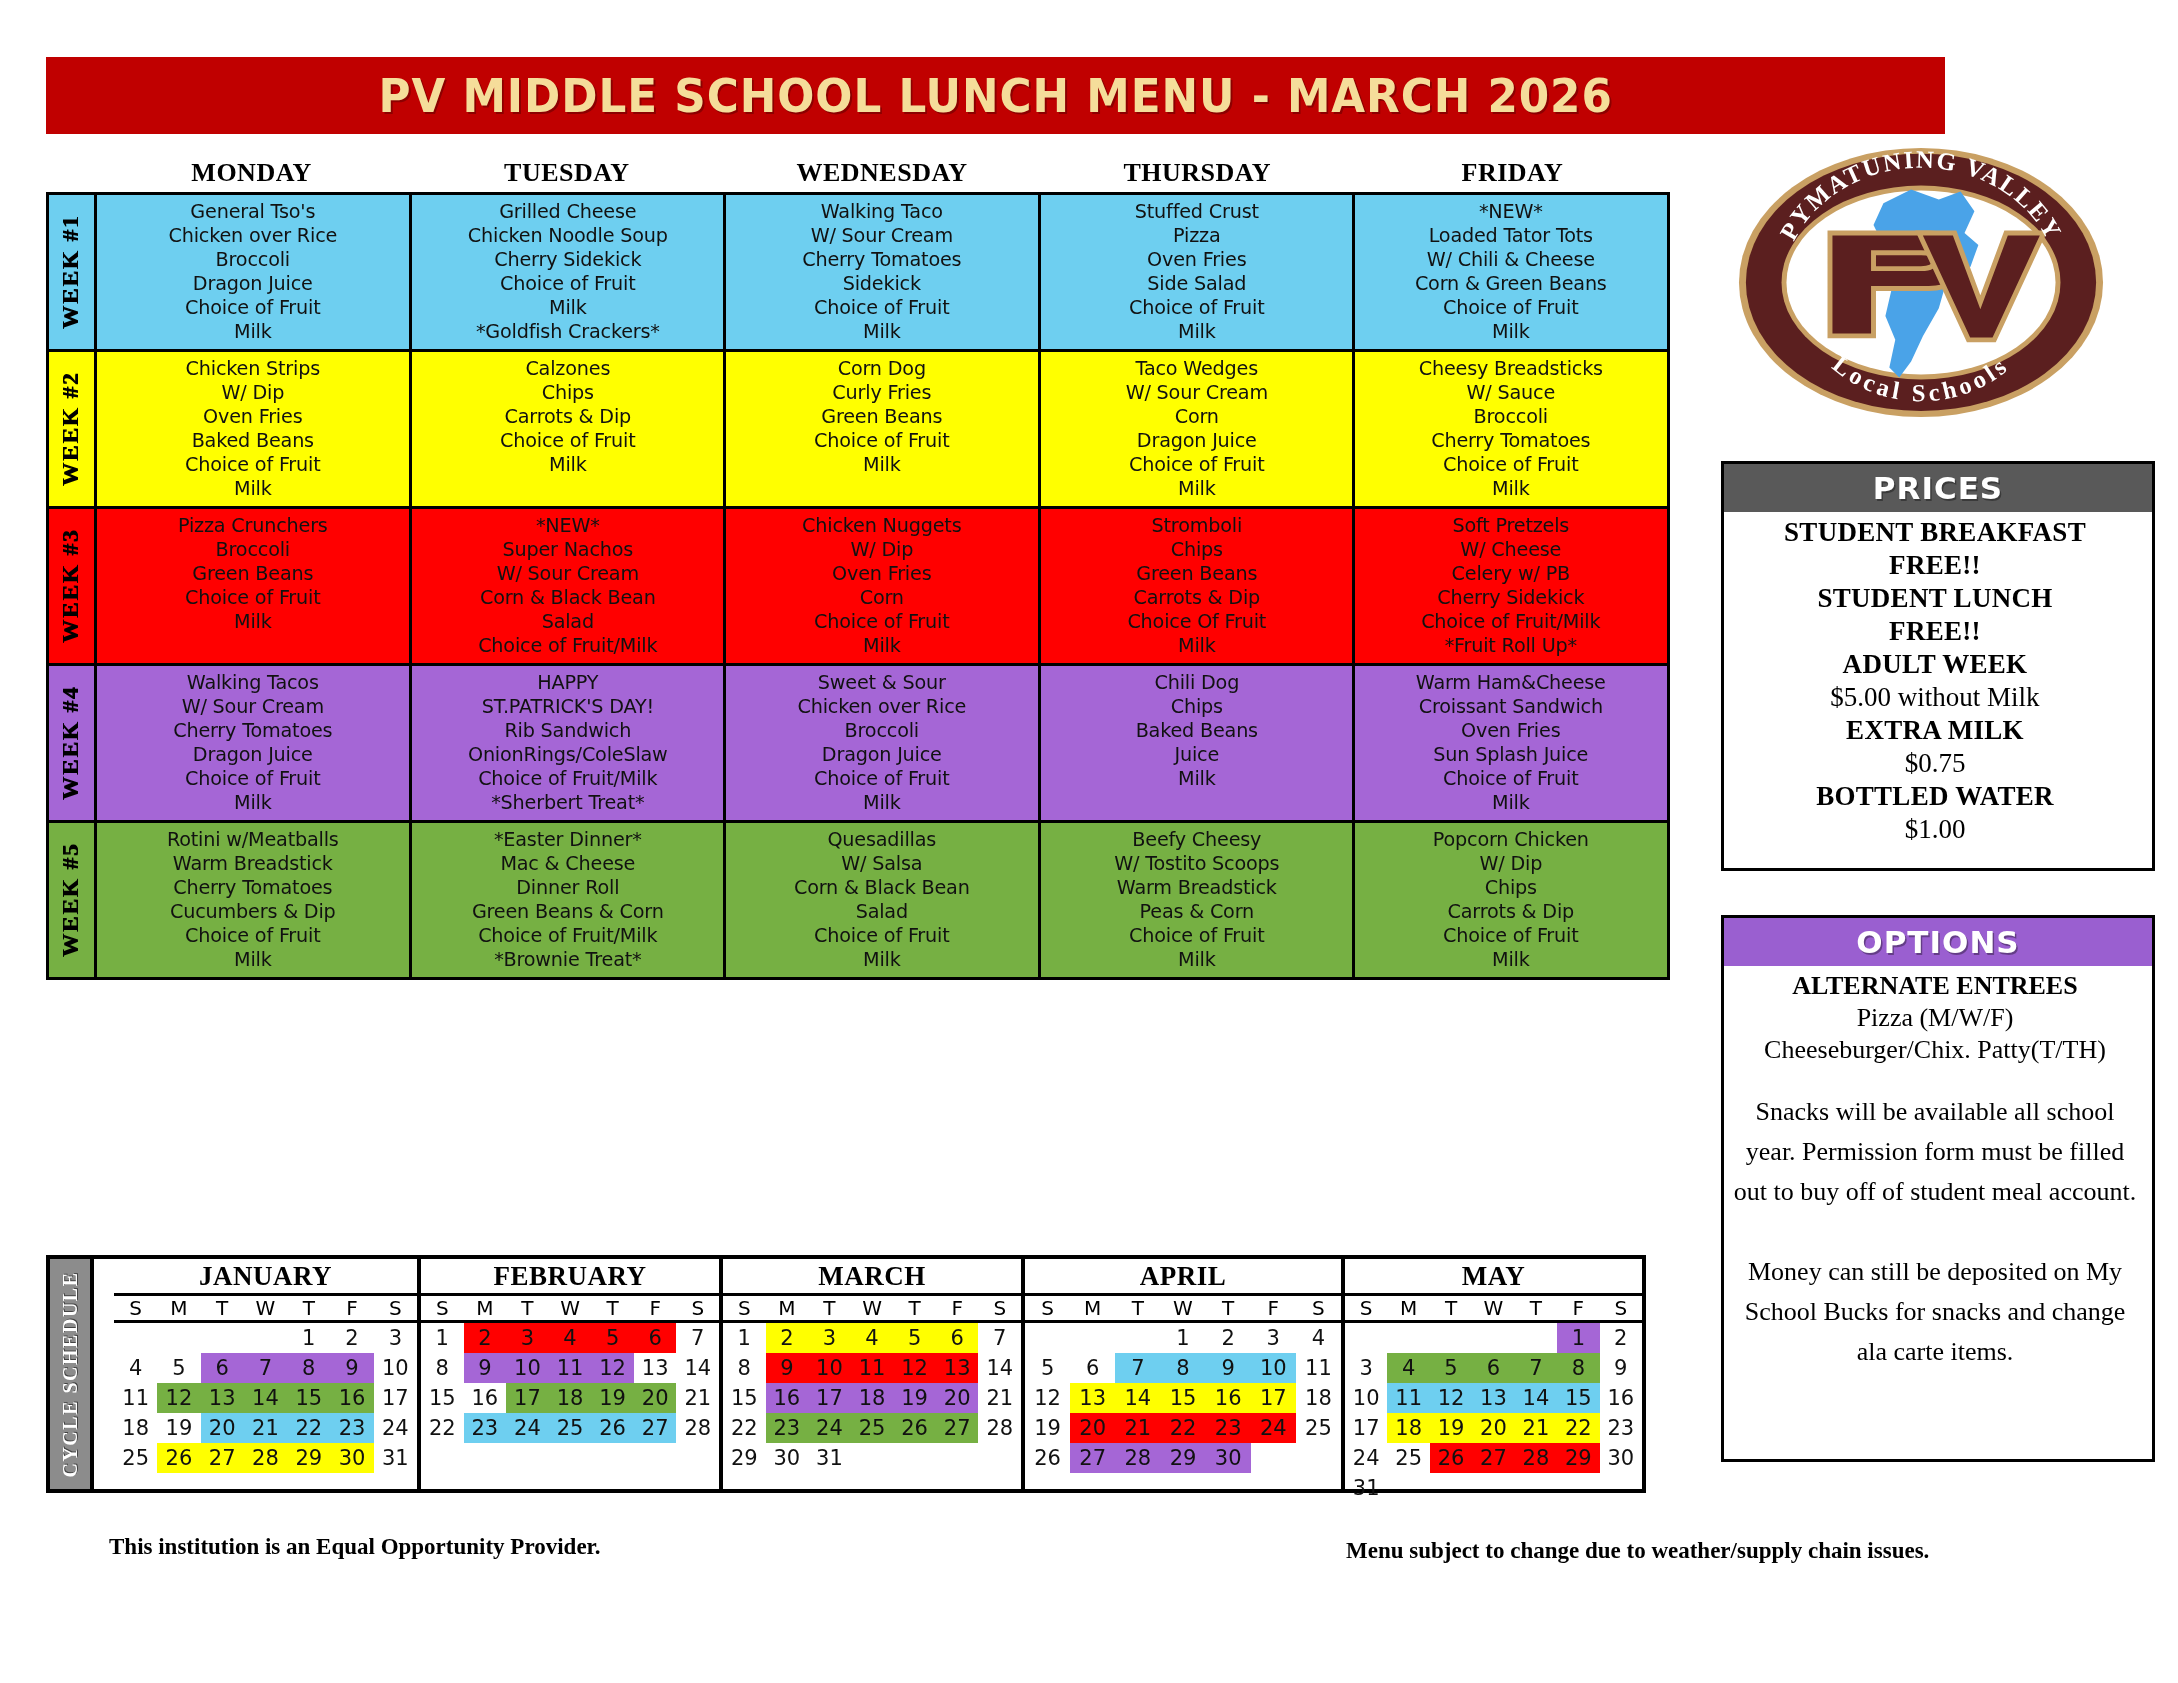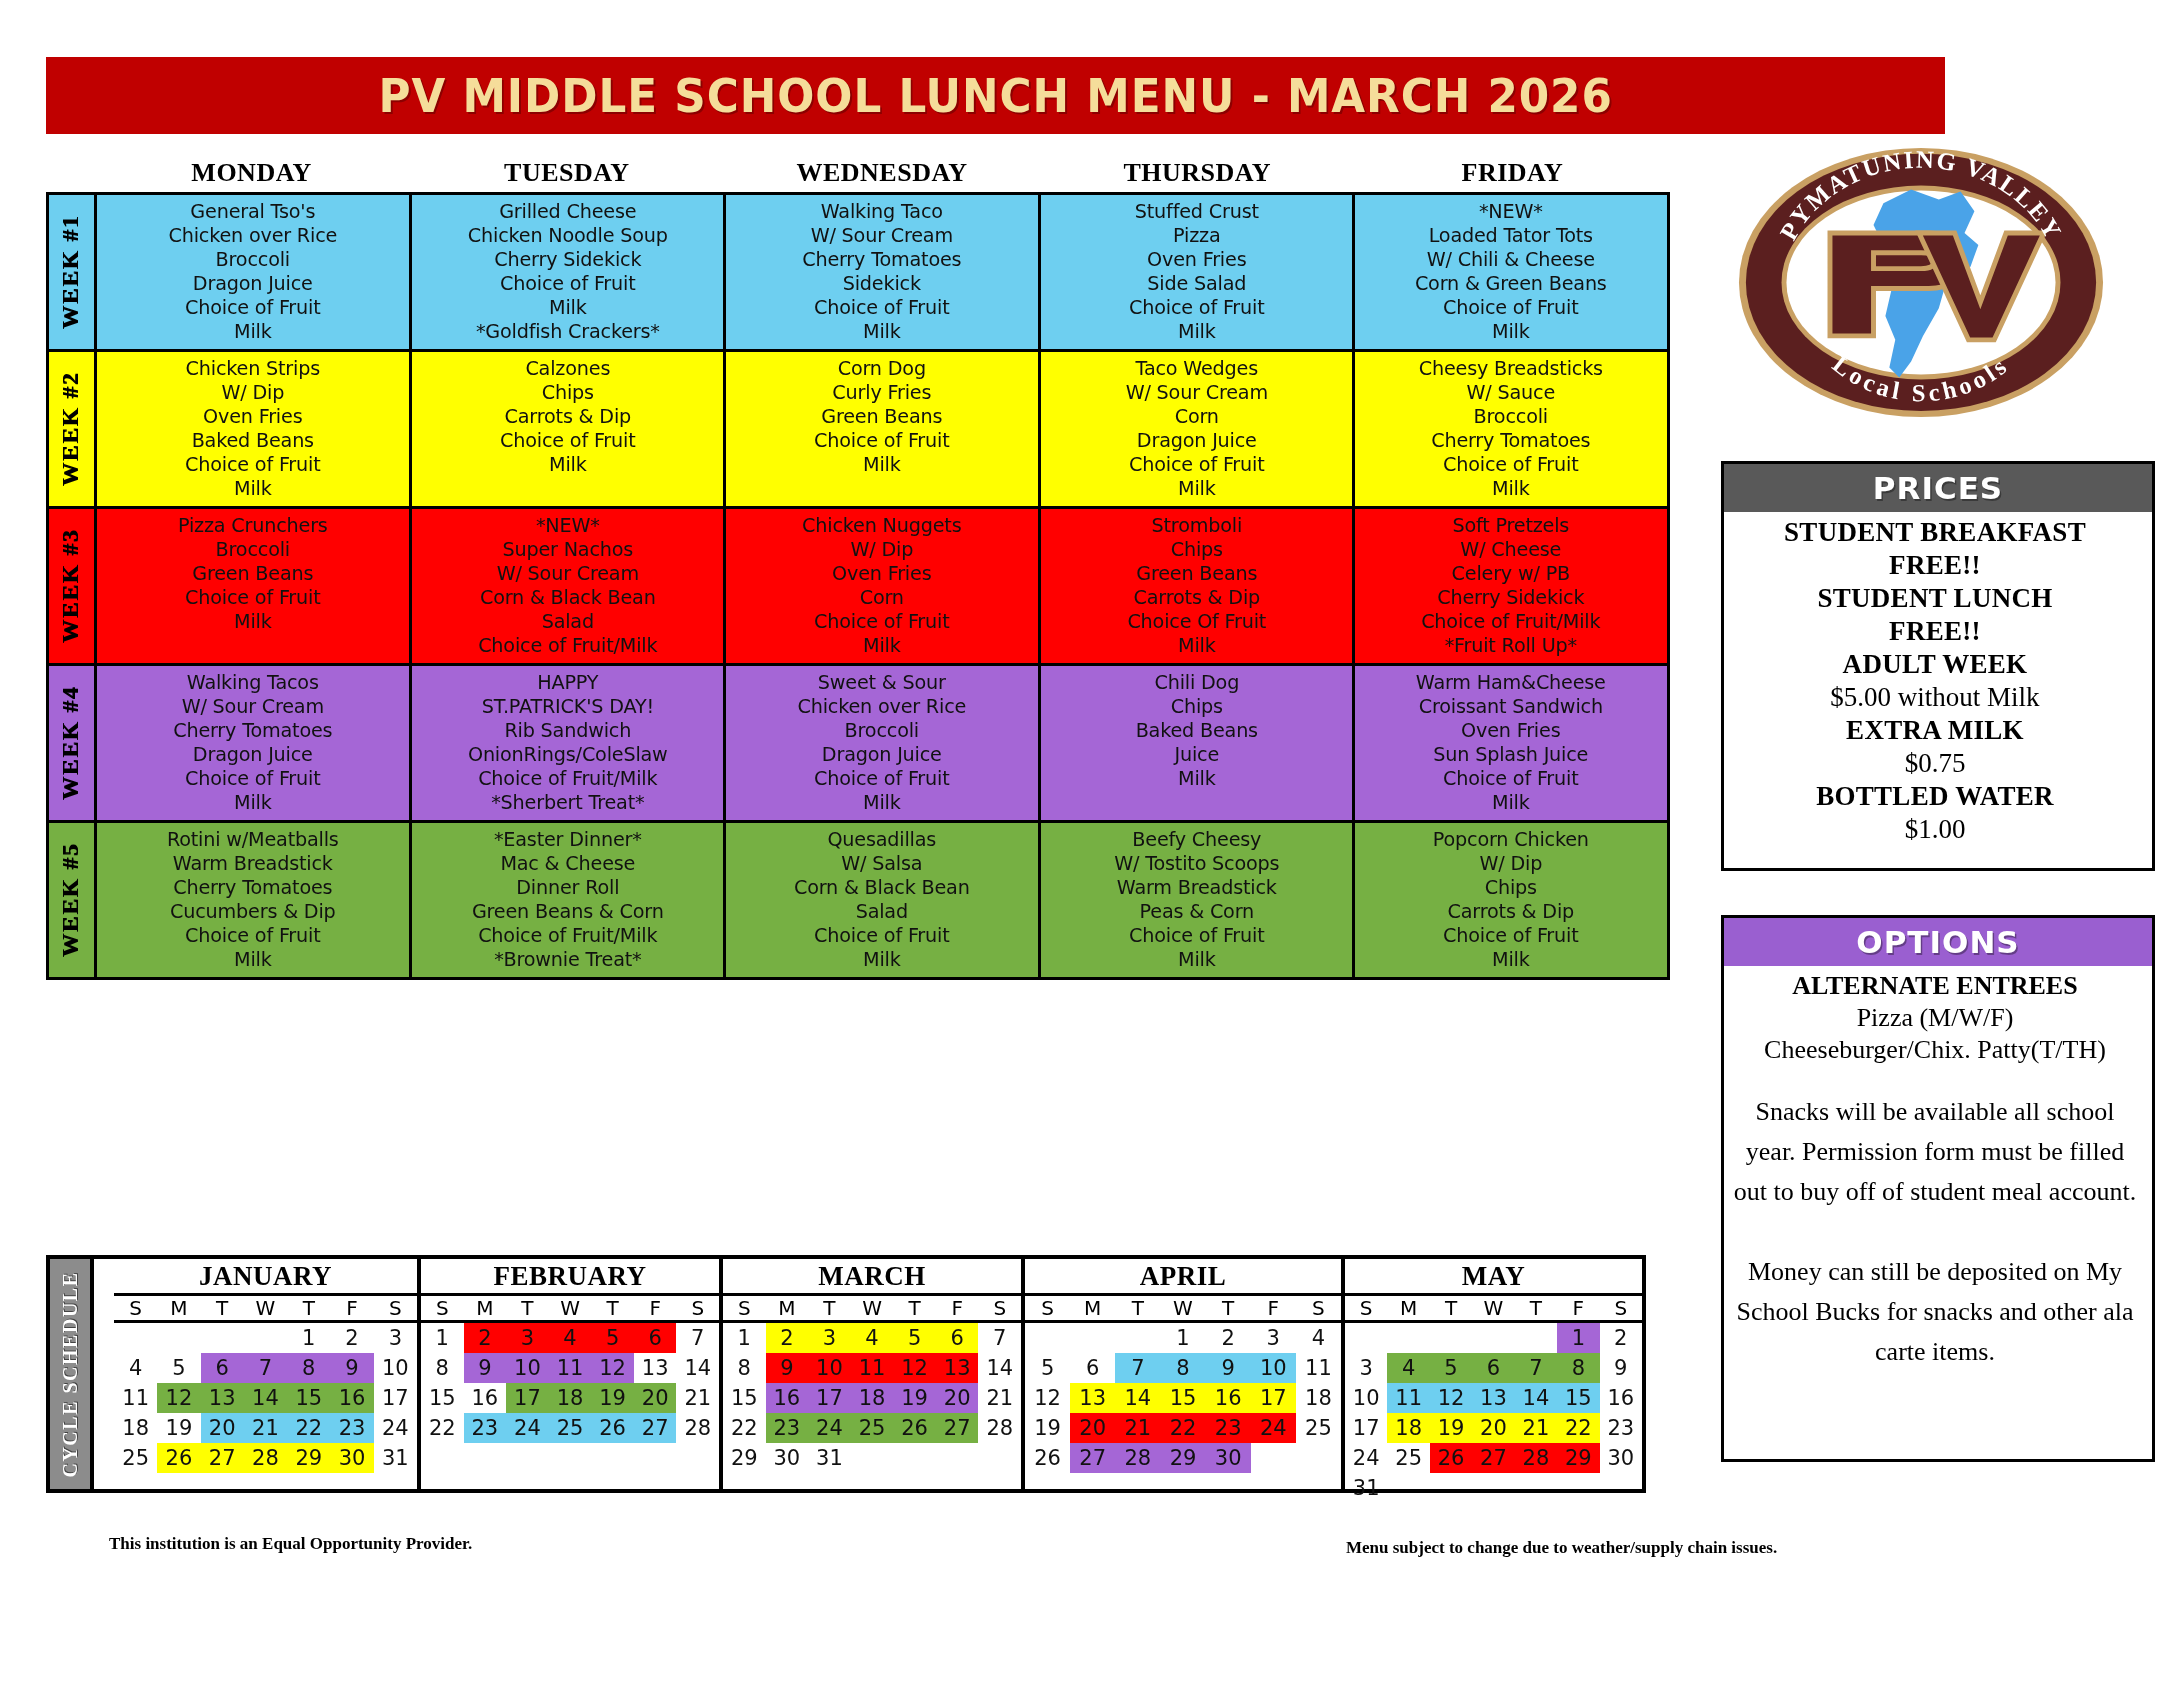--- a/index.html
+++ b/index.html
@@ -171,21 +171,21 @@
     font-family:"DejaVu Sans", sans-serif;
     font-size:21px;
     line-height:30px;
     color:#111;
   }
 
   
   .footer-text{
     position:absolute;
     font-family:"Liberation Serif", serif;
-    font-weight:bold; font-size:17px; color:#000;
+    font-weight:bold; font-size:23px; color:#000;
   }
   #footer-left{ left:109px; top:1534px; }
   #footer-right{ left:1346px; top:1538px; }
 </style>
 </head>
 <body>
 
 <div id="title-banner">
   <div class="title-text">PV MIDDLE SCHOOL LUNCH MENU - MARCH 2026</div>
 </div>
@@ -472,21 +472,21 @@
   <div class="box-head">OPTIONS</div>
   <div class="box-body">
     <div class="opt-line cap">ALTERNATE ENTREES</div>
     <div id="alt-lines">
         <div class="opt-line">Pizza (M/W/F)</div>
         <div class="opt-line">Cheeseburger/Chix. Patty(T/TH)</div>
       </div>
     <div class="opt-gap"></div>
     <div class="opt-para">Snacks will be available all school year.  Permission form must be filled out to buy off of student meal account.</div>
     <div class="opt-gap-lg"></div>
-    <div class="opt-para">Money can still be deposited on My School Bucks for snacks and other ala carte items.</div>
+    <div class="opt-para">Money can still be deposited on My School Bucks for snacks and change ala carte items.</div>
   </div>
 </div>
 
 <div id="cycle-wrap">
   <div id="cycle-label">
     <span>CYCLE SCHEDULE</span>
   </div>
   <div id="months-container" style="display:flex;">
       <div class="month" style="width: 307px; margin-left: 20px;">
         <div class="month-name">JANUARY</div>

